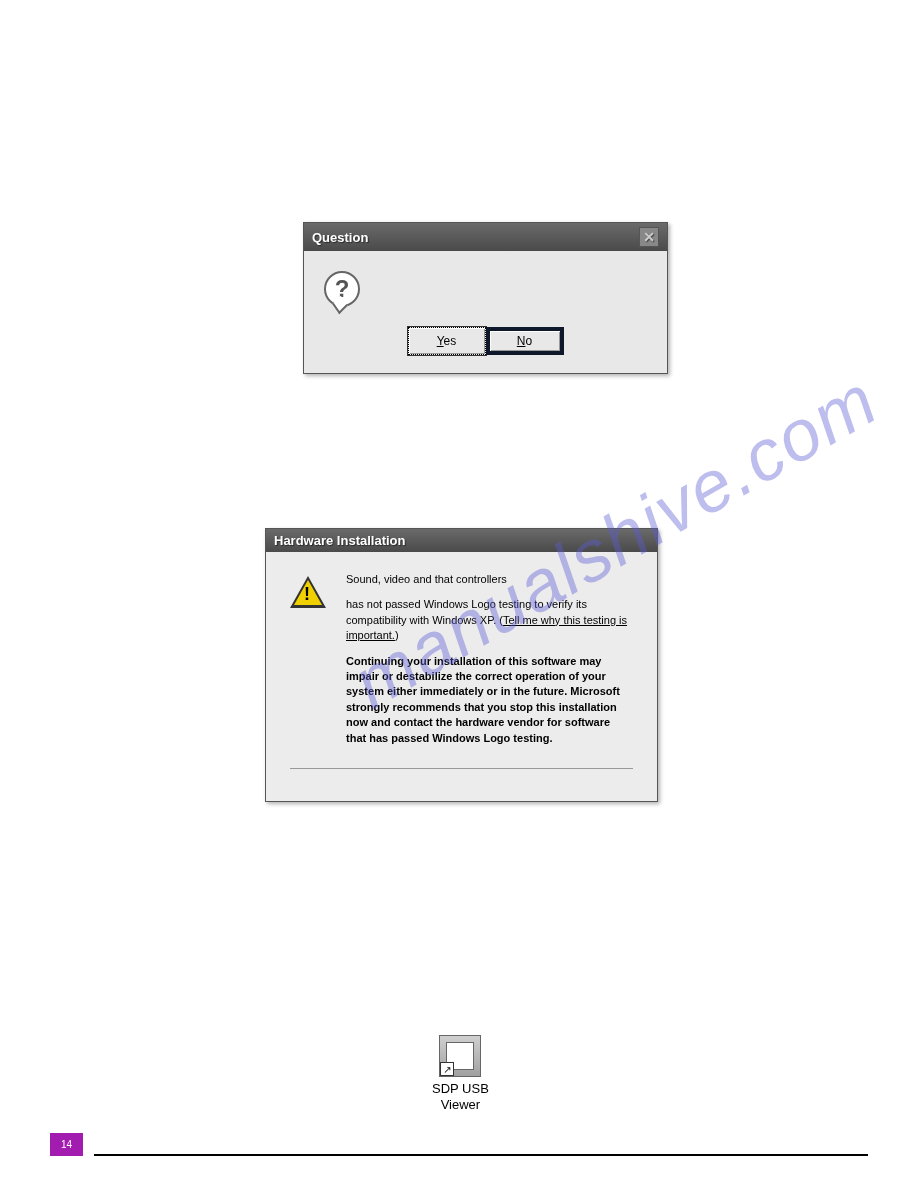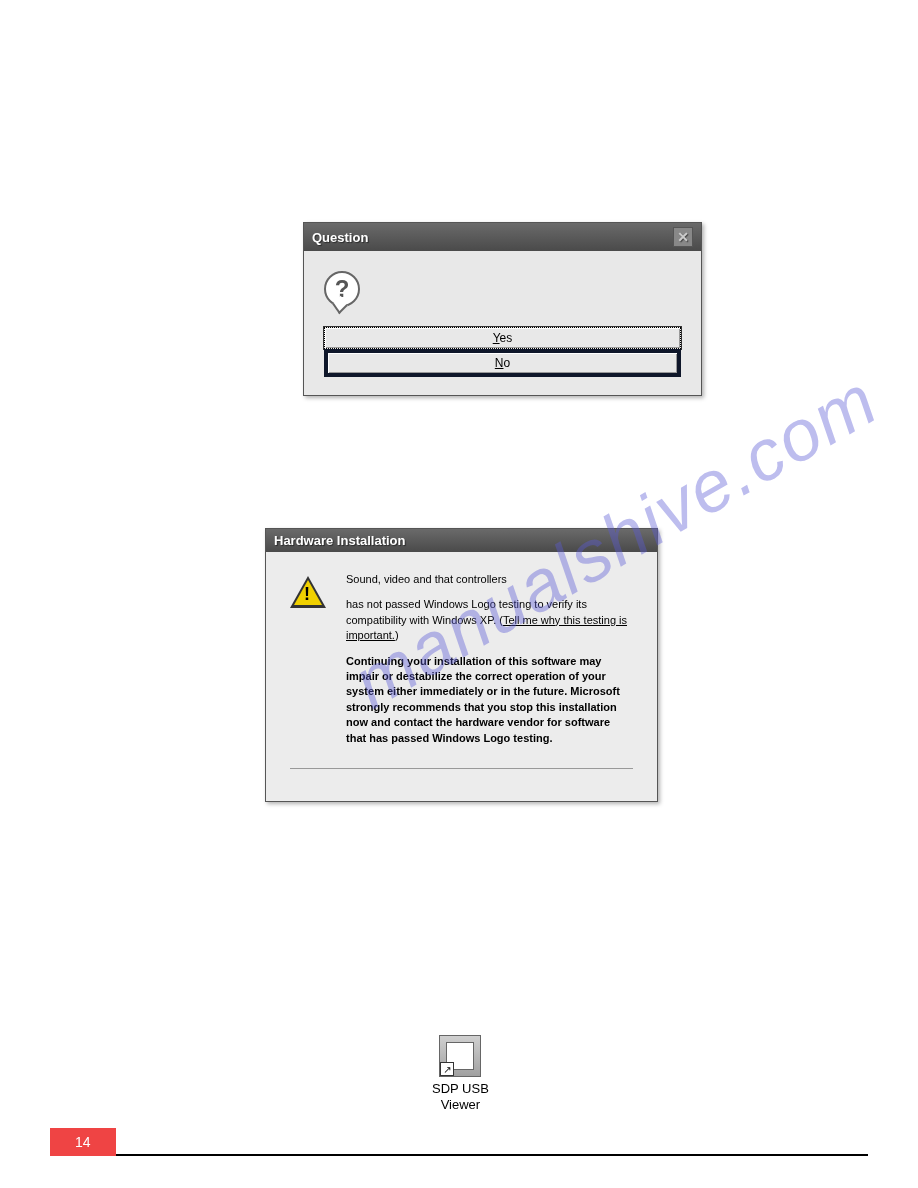--- a/index.html
+++ b/index.html
@@ -24,21 +24,21 @@
       font-family: Arial, sans-serif;
       font-style: italic;
       letter-spacing: 2px;
     }
     
     
     .dialog-question {
       position: absolute;
       top: 222px;
       left: 303px;
-      width: 399px;
+      width: 365px;
       border: 1px solid #555;
       background: #e8e8e8;
       box-shadow: 2px 2px 4px rgba(0,0,0,0.3);
     }
     .titlebar {
       background: linear-gradient(to bottom, #6a6a6a, #4a4a4a);
       color: #fff;
       padding: 4px 8px;
       font-size: 13px;
       font-weight: bold;
@@ -92,21 +92,20 @@
       transform: rotate(-45deg) skew(-10deg);
     }
     .dialog-text {
       font-size: 12px;
       color: #000;
     }
     .dialog-buttons {
       padding: 0 20px 18px;
       display: flex;
       justify-content: center;
-      flex-direction: column;
     }
     .xp-button {
       min-width: 78px;
       padding: 3px 14px;
       font-size: 12px;
       background: #e8e8e8;
       border: 4px solid #0f172a;
       cursor: pointer;
       box-shadow: inset 1px 1px 0 #fff, inset -1px -1px 0 #999;
     }
@@ -251,24 +250,24 @@
     
     
     .page-footer {
       position: absolute;
       bottom: 32px;
       left: 50px;
       right: 50px;
     }
     .page-num {
       display: inline-block;
-      padding: 6px 25px;
-      background: #ef4444;
+      padding: 6px 11px;
+      background: #a21caf;
       color: #fff;
-      font-size: 14px;
+      font-size: 10px;
     }
     .footer-line {
       border-top: 2px solid #000;
       margin-top: -2px;
       margin-left: 44px;
     }
   </style>
 </head>
 <body>
 

